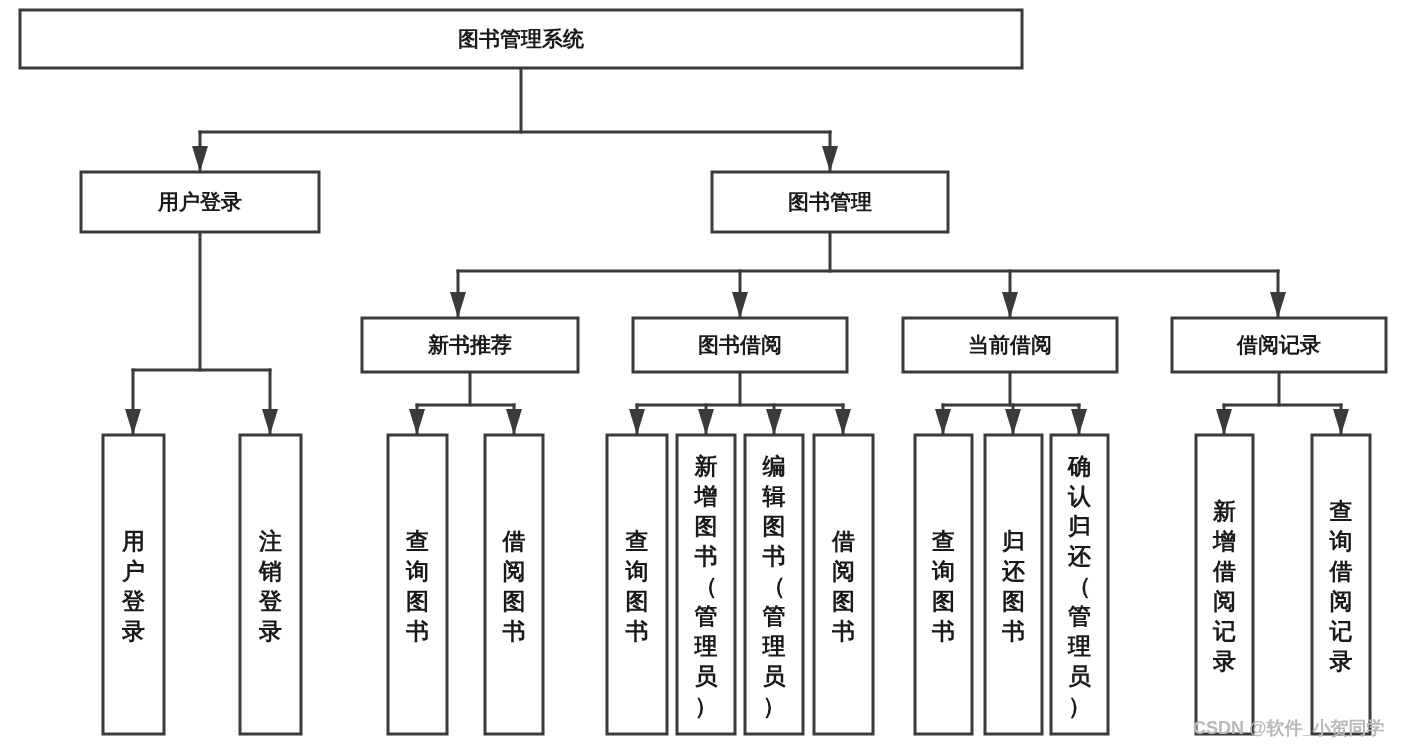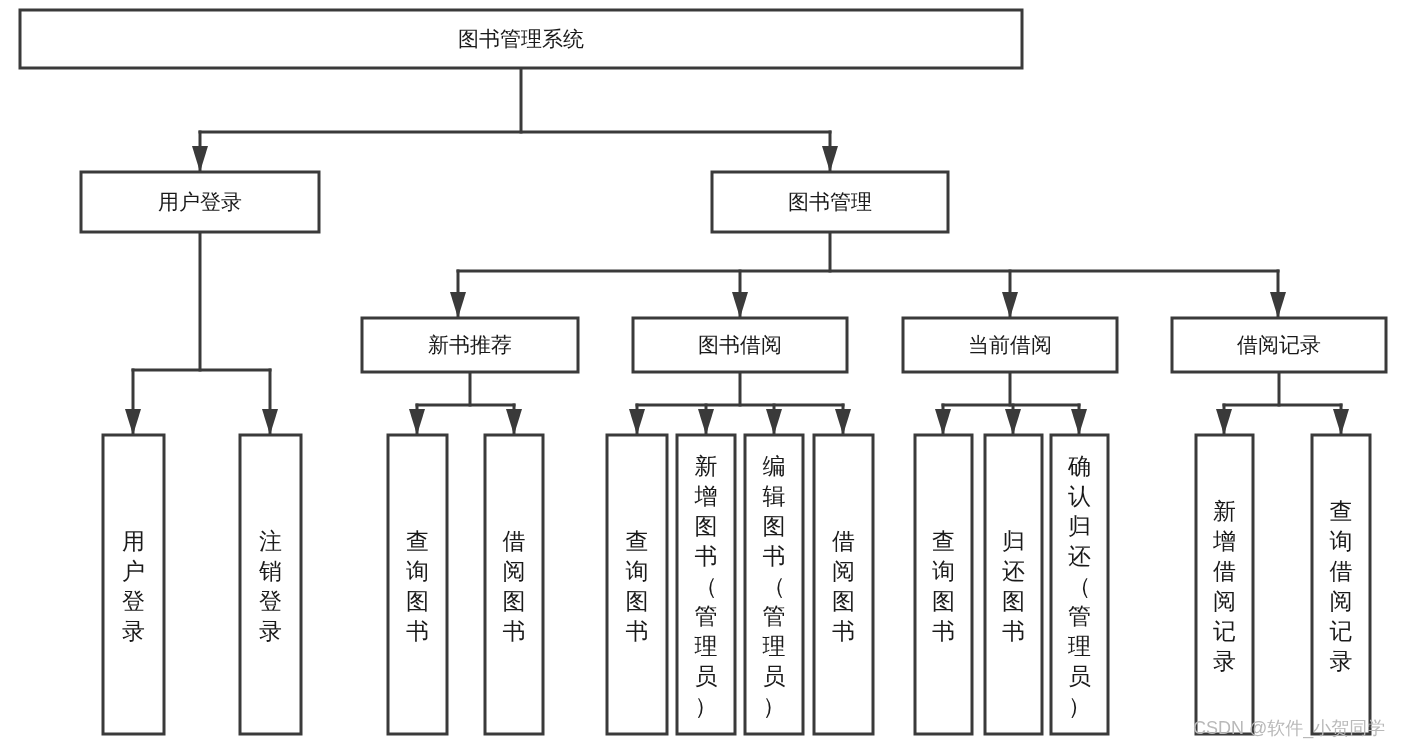--- a/index.html
+++ b/index.html
@@ -11,20 +11,21 @@
     width: 1405px;
     height: 747px;
     font-family: "Liberation Sans", "DejaVu Sans", sans-serif;
     overflow: hidden;
     position: relative;
   }
   #diagram-root {
     position: relative;
     width: 1405px;
     height: 747px;
+    font-weight: bold;
   }
   svg#diagram-svg {
     position: absolute;
     top: 0;
     left: 0;
     width: 1405px;
     height: 747px;
   }
   .node-box {
     fill: #ffffff;

